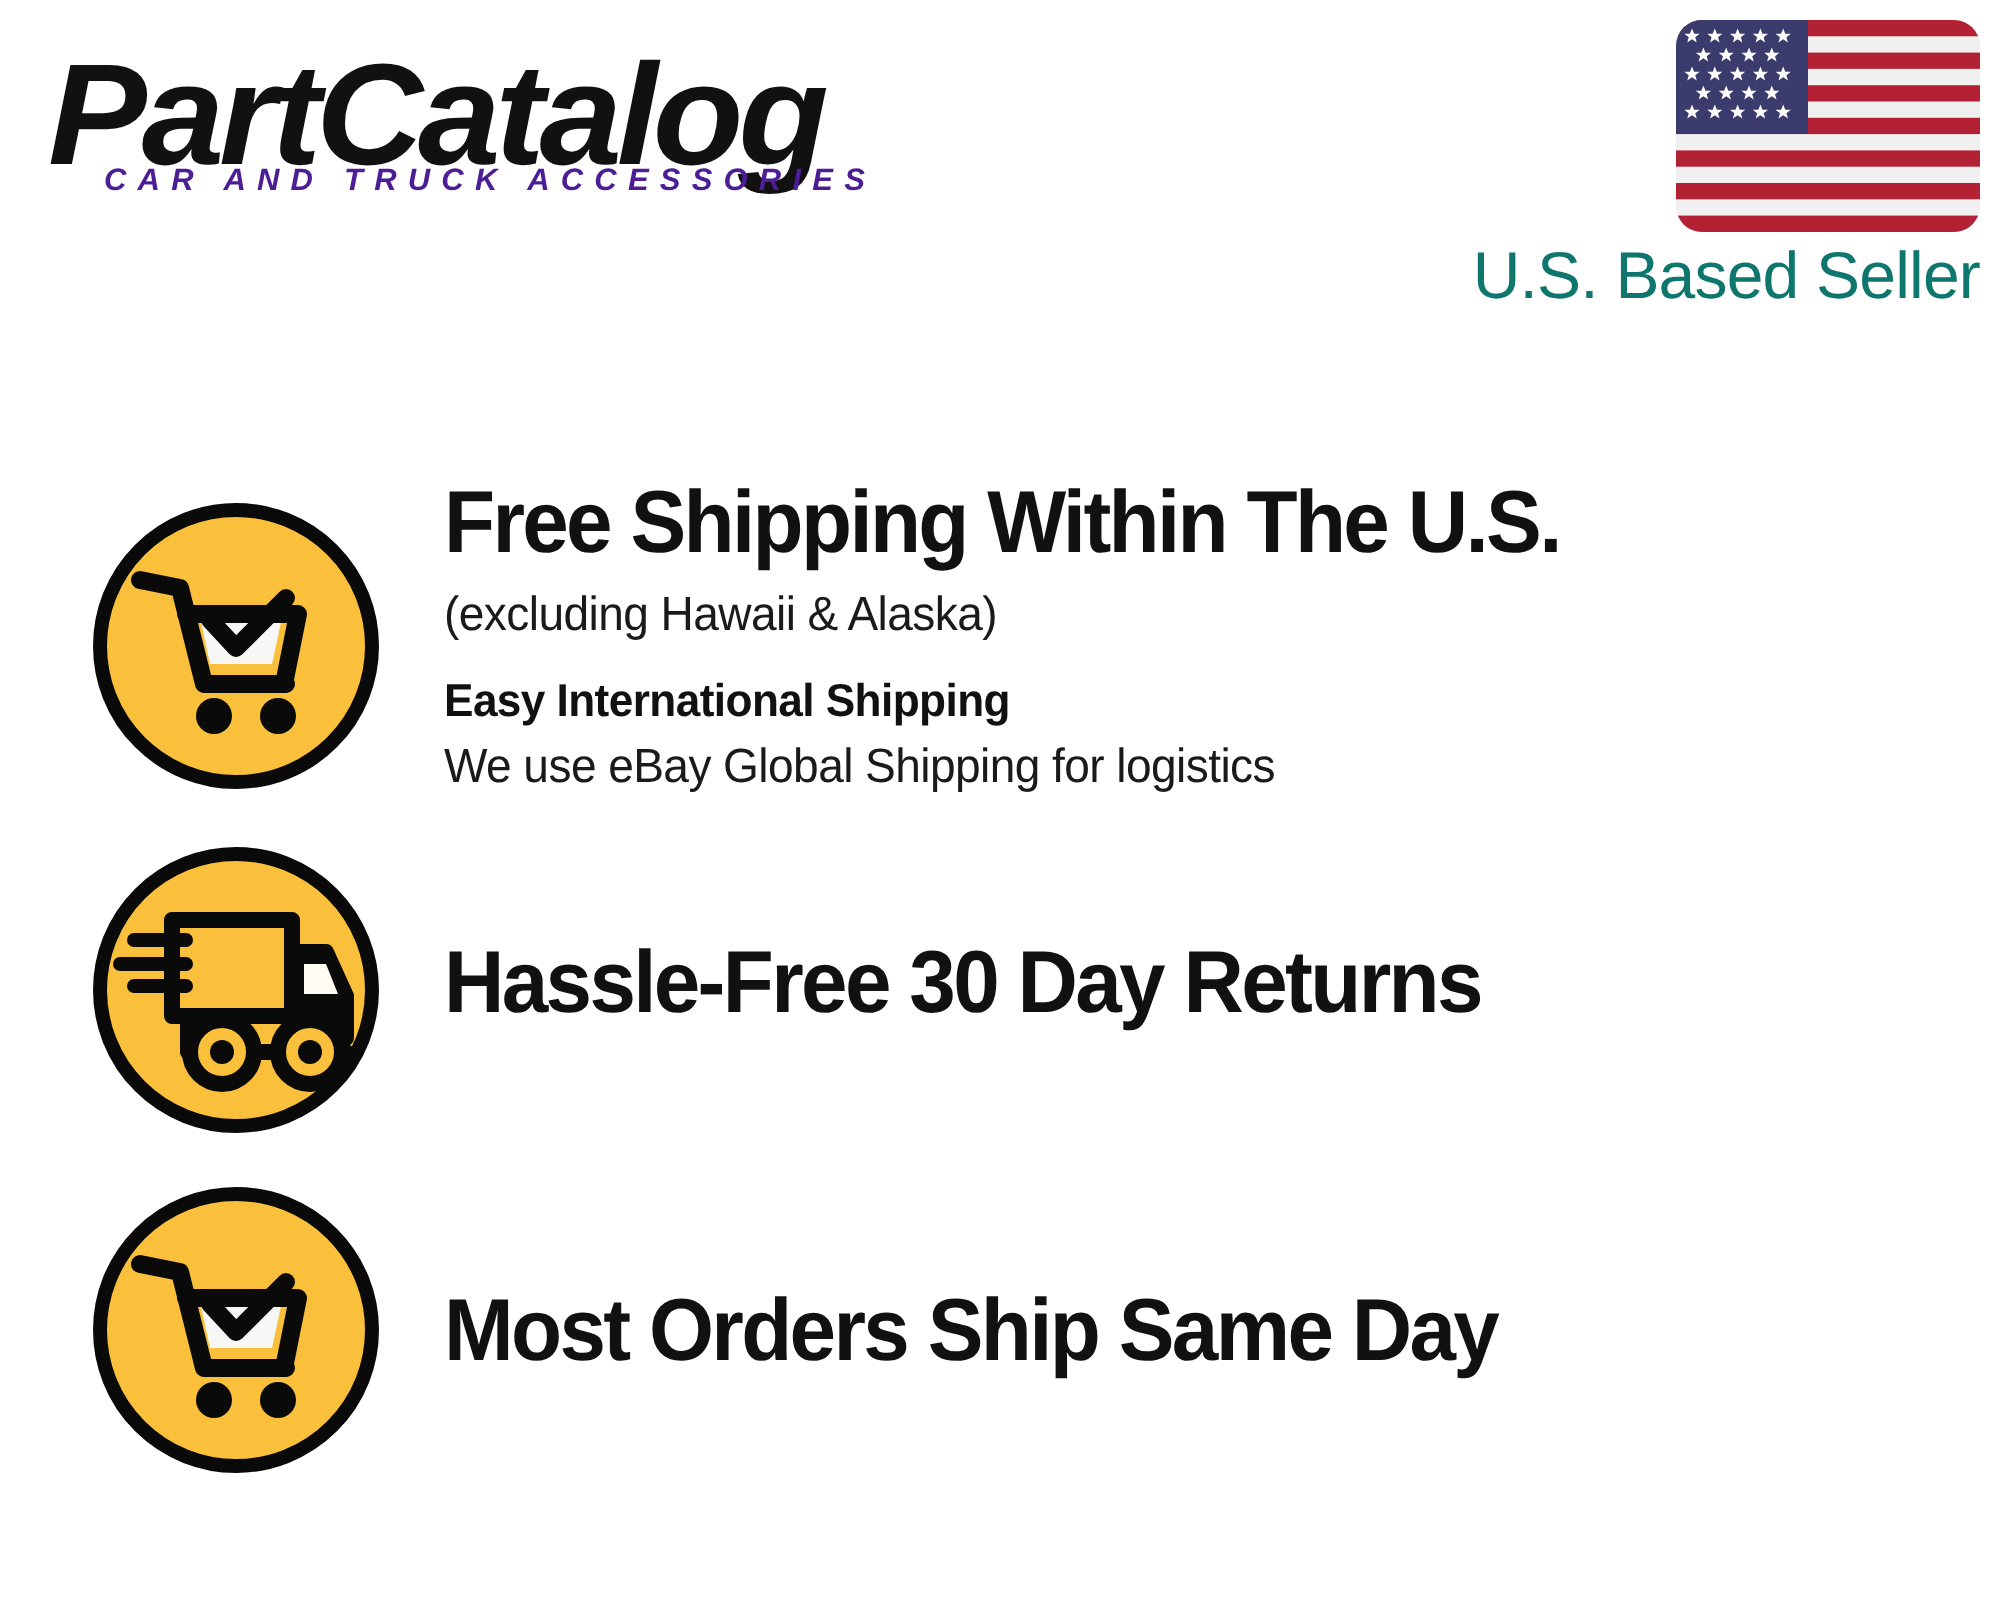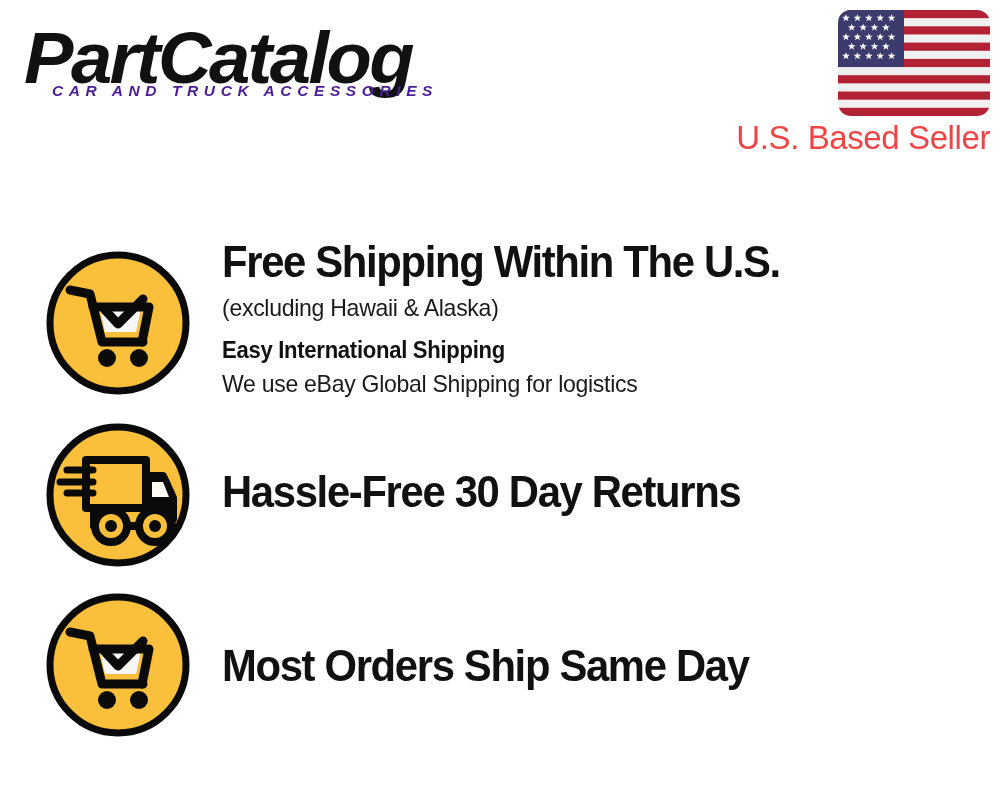--- a/index.html
+++ b/index.html
@@ -68,21 +68,21 @@
     position:absolute;
     left:725px;
     top:119px;
     width:265px;
     text-align:right;
     font-family:"Liberation Sans", sans-serif;
     font-weight:400;
     font-size:33px;
     line-height:38px;
     letter-spacing:-0.4px;
-    color:#ef4444;
+    color:#0f766e;
     white-space:nowrap;
   }
 
   
   .features {
     position:absolute;
     left:0;
     top:0;
     width:1000px;
     height:720px;

